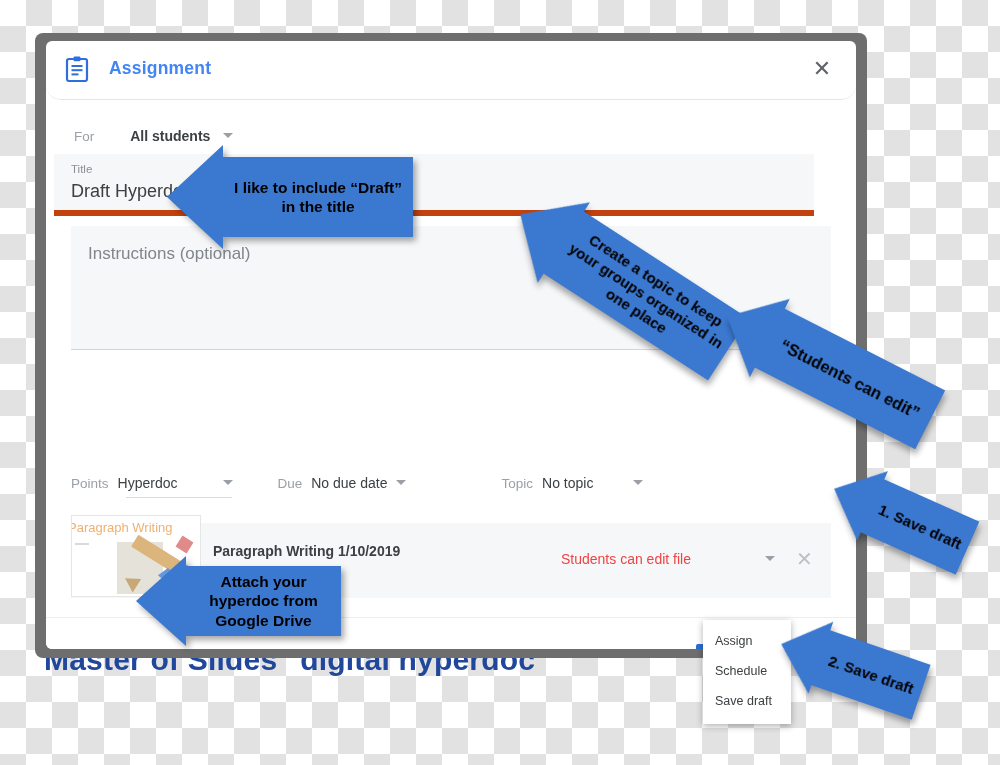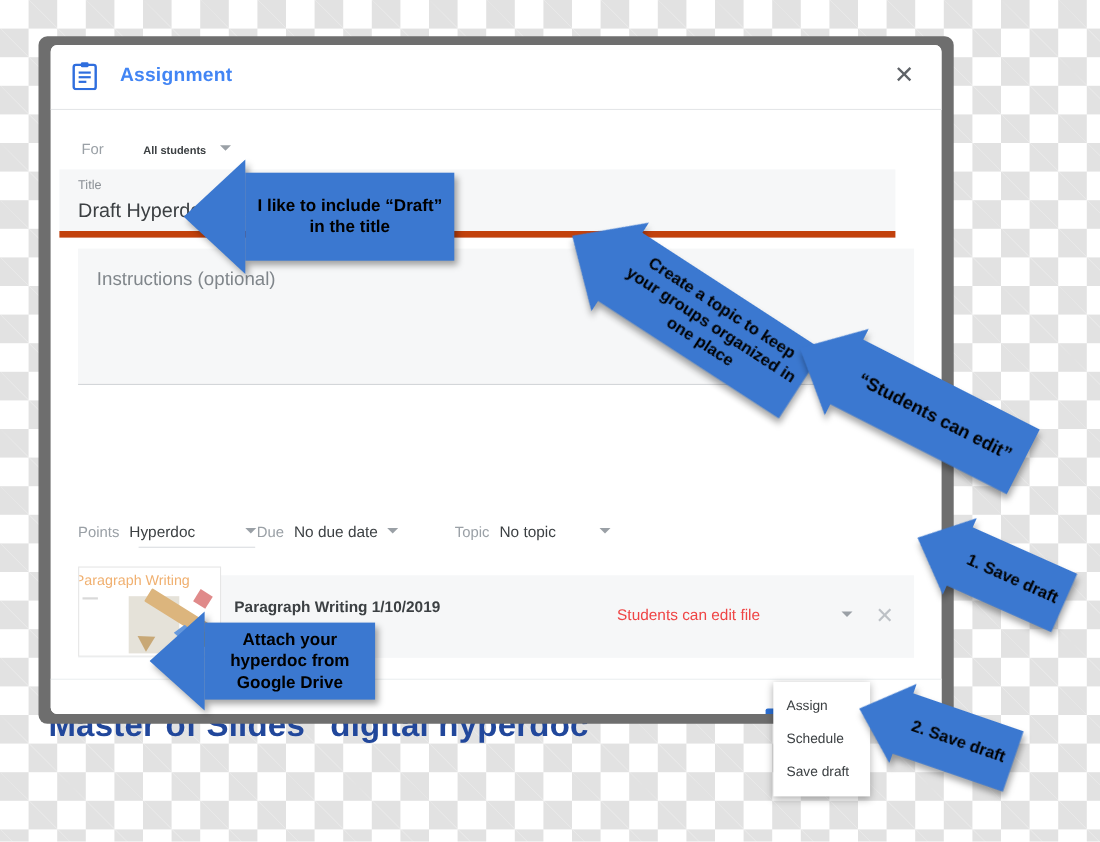--- a/index.html
+++ b/index.html
@@ -55,20 +55,21 @@
     z-index: 3;
     overflow: hidden;
   }
 
   
   .dlg-header {
     position: relative;
     height: 58px;
     border-bottom: 1px solid #e4e6e8;
     background: #fff;
+    border-radius: 15px;
   }
   .clip-icon {
     position: absolute;
     left: 19px;
     top: 15px;
     width: 24px;
     height: 26px;
   }
   .dlg-title {
     position: absolute;
@@ -118,21 +119,21 @@
   .caret {
     display: inline-block;
     width: 0; height: 0;
     border-left: 5px solid transparent;
     border-right: 5px solid transparent;
     border-top: 5px solid #9aa0a6;
     margin: 0 0 2px 8px;
     vertical-align: middle;
   }
   .for-students {
-    font-size: 10px;
+    font-size: 14px;
     font-weight: bold;
     color: #3c4043;
     margin-left: 28px;
   }
 
   
   .title-field {
     position: absolute;
     left: 8px;
     top: 54px;
@@ -178,20 +179,21 @@
 
   
   .meta-row {
     position: absolute;
     left: 25px;
     top: 375px;
     width: 770px;
     display: flex;
     align-items: center;
     white-space: nowrap;
+    gap: 44px;
   }
   .meta-label {
     font-size: 13.5px;
     color: #9aa0a6;
     margin-right: 9px;
   }
   .meta-value {
     font-size: 14px;
     color: #3c4043;
   }

